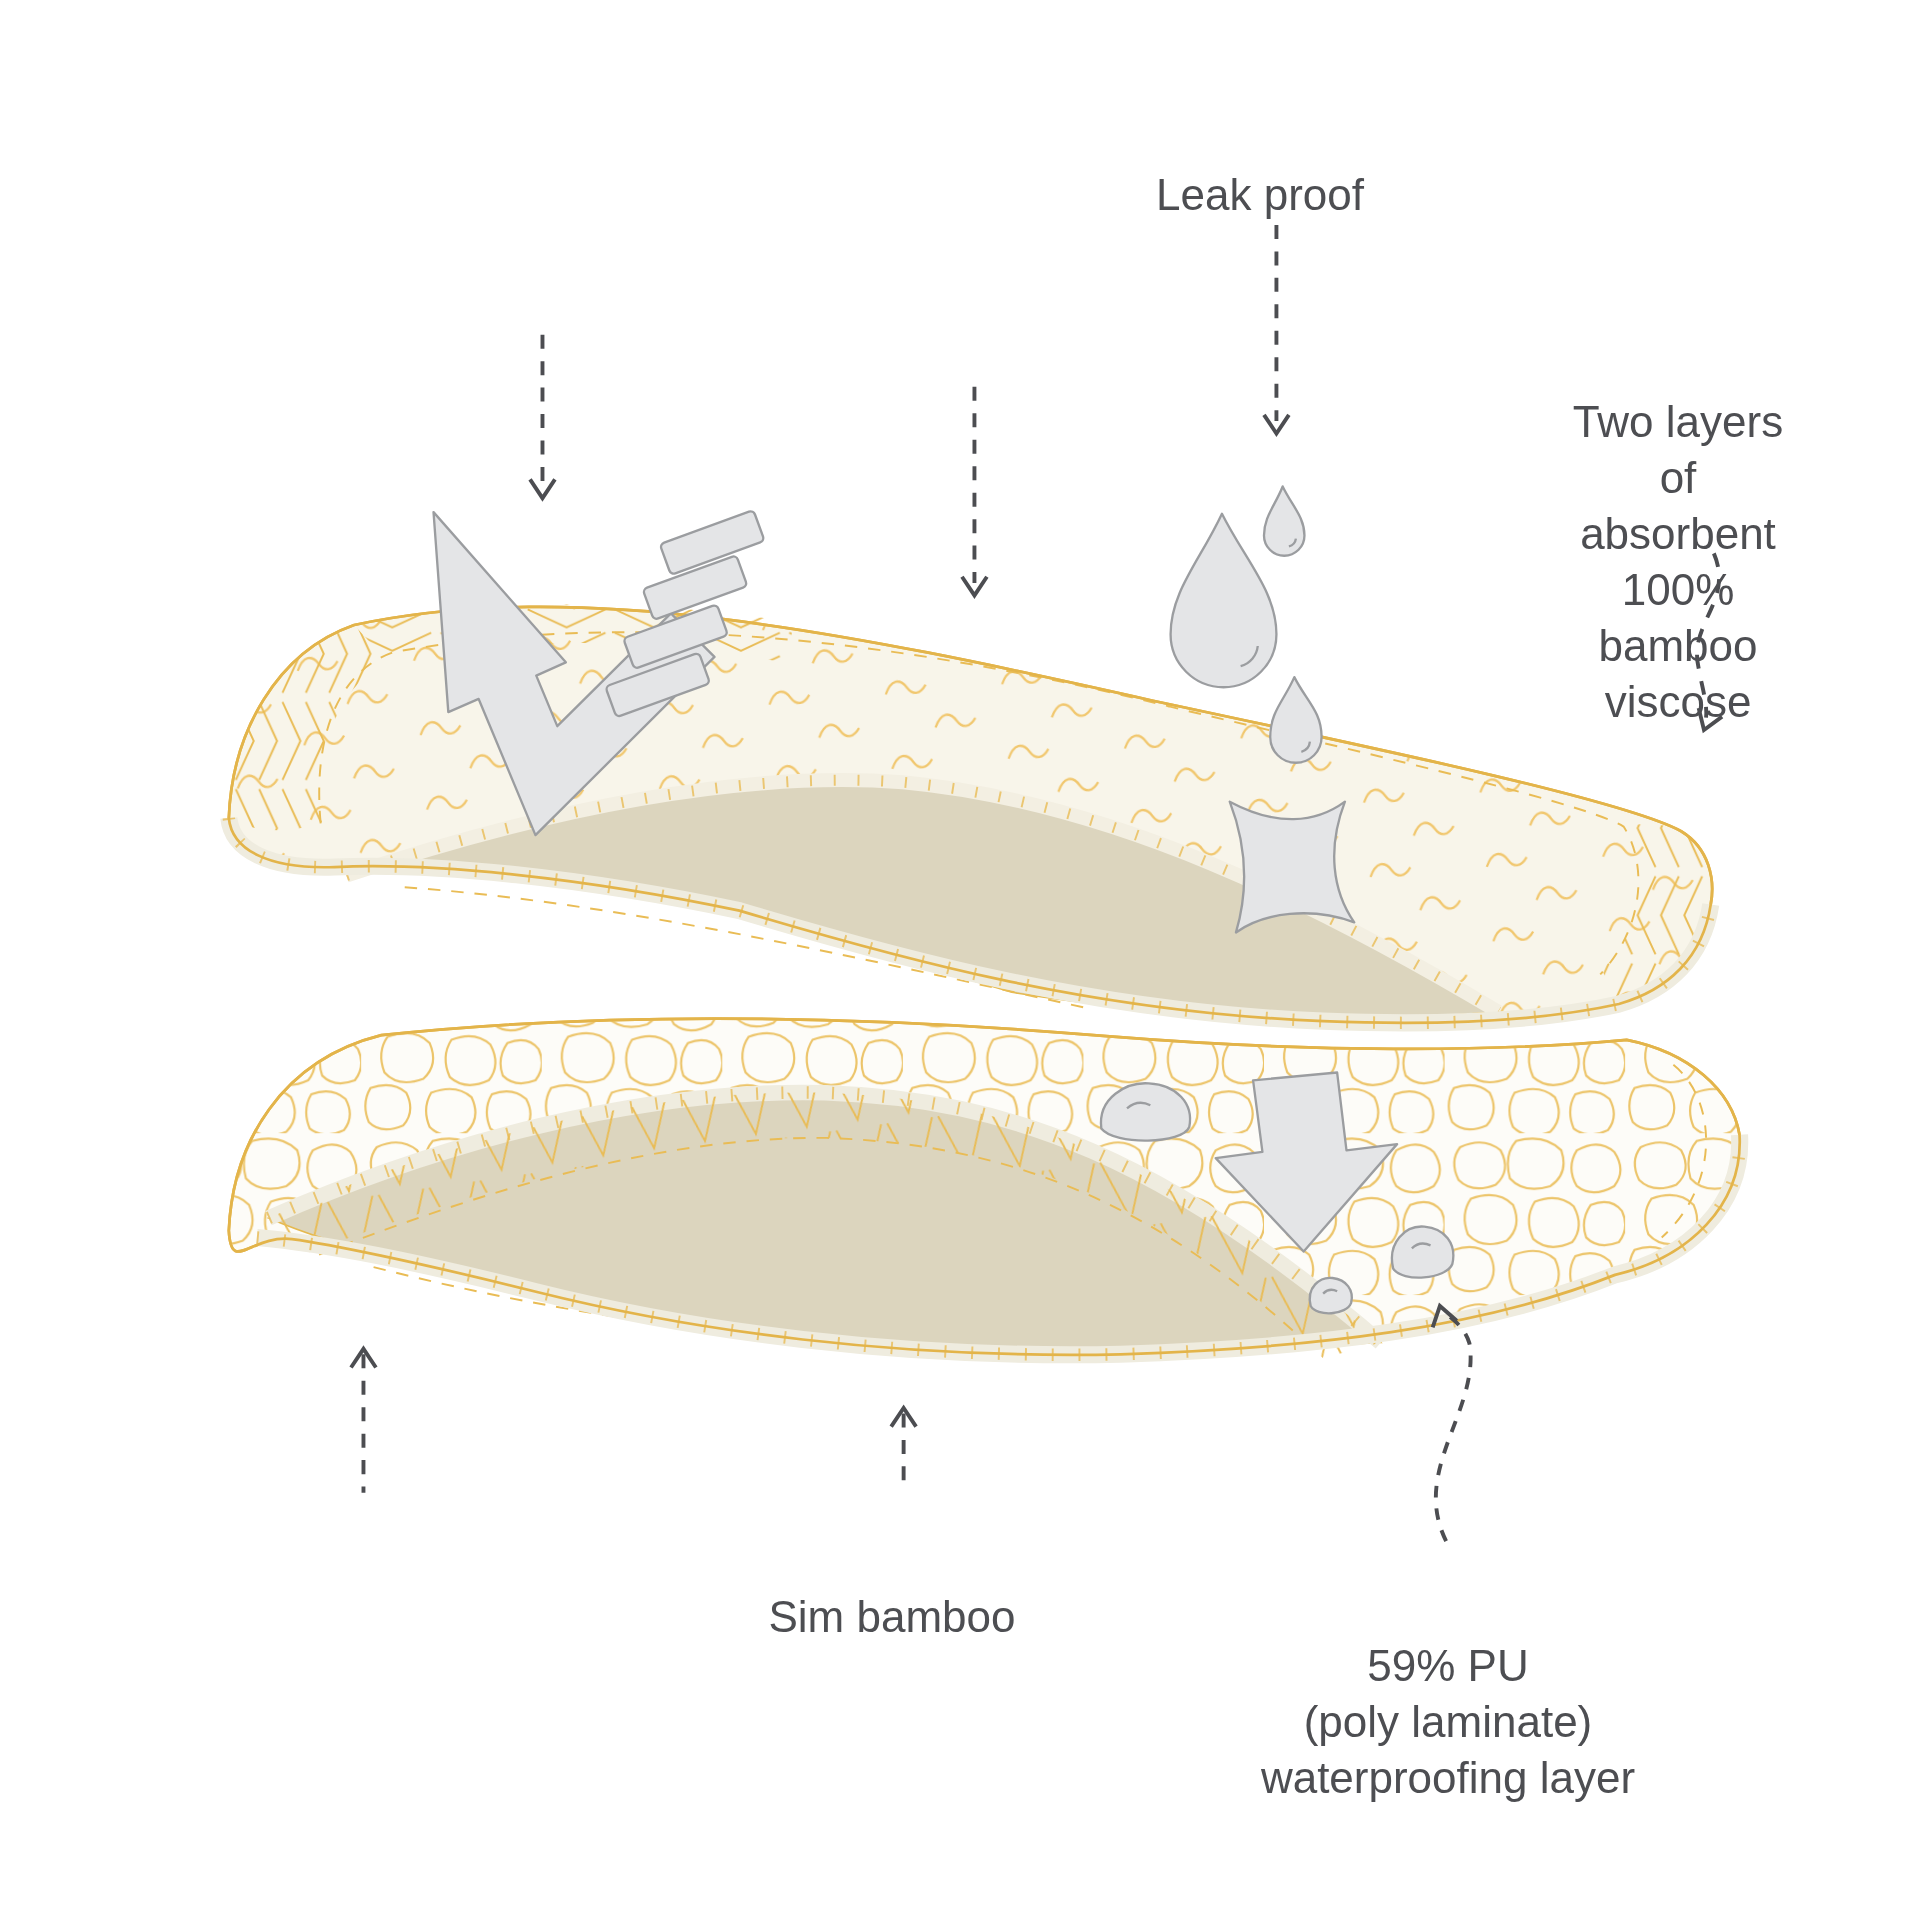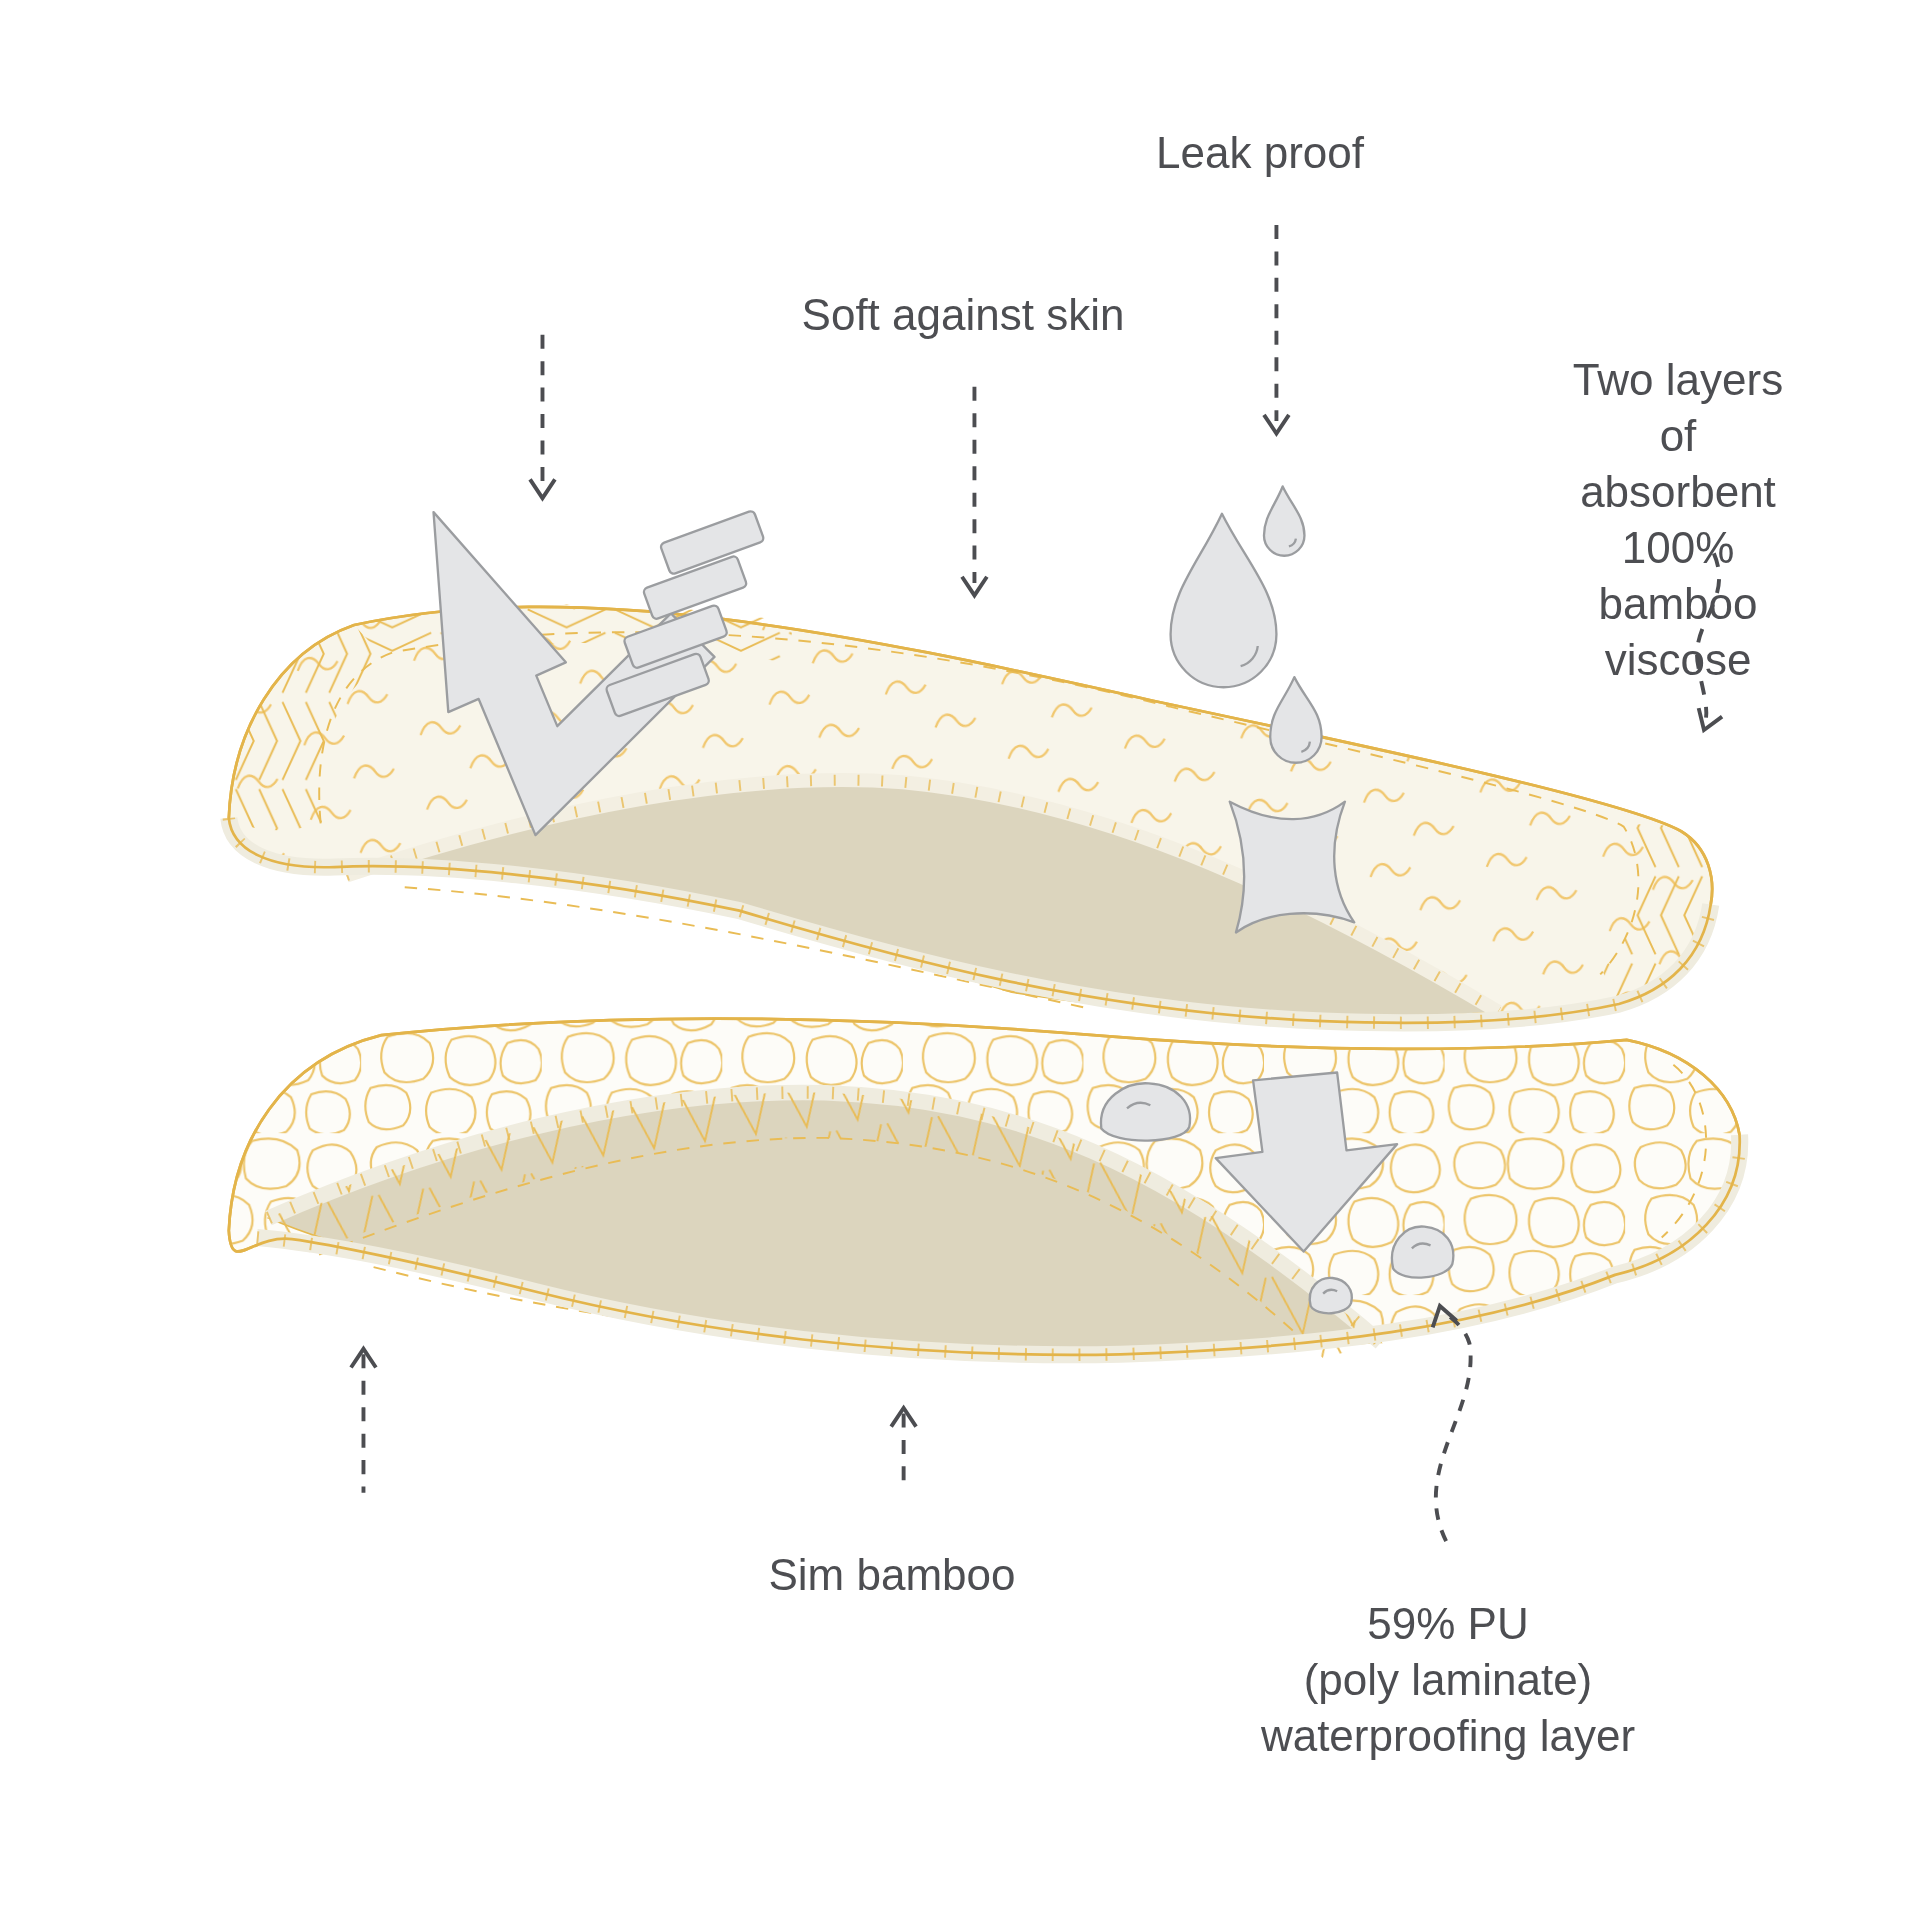--- a/index.html
+++ b/index.html
@@ -1,20 +1,20 @@
 <!DOCTYPE html>
 <html style="font-size:12.5px"><head>
 <meta charset="utf-8">
 <style>
   html,body{margin:0;padding:0;background:#fff;}
   #canvas{position:relative;width:1931px;height:1931px;background:#ffffff;overflow:hidden;
           font-family:"Liberation Sans", sans-serif;}
   #art{position:absolute;left:0;top:0;}
   .label{position:absolute;transform:translateX(-50%);font-size:44px;line-height:56px;
-         color:#4d4e52;white-space:pre-line;text-align:center;}
+         color:#4d4e52;white-space:pre-line;text-align:center;margin-top:42px;}
 </style>
 </head>
 <body>
 
 <div id="canvas">
 
 <svg id="art" width="1931" height="1931" viewBox="0 0 2481 2481" xmlns="http://www.w3.org/2000/svg">
   <defs>
     <pattern id="waves" width="150" height="96" patternUnits="userSpaceOnUse" patternTransform="rotate(-5)">
       <path d="M6 28 c8 -18 20 -20 28 -6 c6 10 16 10 24 -2" fill="none" stroke="#f1c76e" stroke-width="3"></path>
@@ -176,21 +176,20 @@
       <line x1="1161" y1="1816" x2="1161" y2="1912" stroke-dasharray="18 16"></line>
       <path d="M1145 1833 L1161 1809 L1177 1833"></path>
     </g>
     <g>
       <path d="M1858 1980 C1812 1888,1902 1812,1888 1726 C1882 1706,1868 1696,1858 1688" stroke-dasharray="15 14"></path>
       <path d="M1834 1702 L1850 1678 L1866 1702" transform="rotate(-15 1850 1678)"></path>
     </g>
   </g>
 </svg>
 
-  <div class="label" style="left:963px;top:287px">Soft against skin</div>
   <div class="label" style="left:1260px;top:125px">Leak proof</div>
   <div class="label" style="left:1678px;top:352px">Two layers of
 absorbent 100%
 bamboo viscose</div>
   <div class="label" style="left:892px;top:1547px">Sim bamboo</div>
   <div class="label" style="left:1448px;top:1596px">59% PU
 (poly laminate)
 waterproofing layer</div>
 </div>
 

